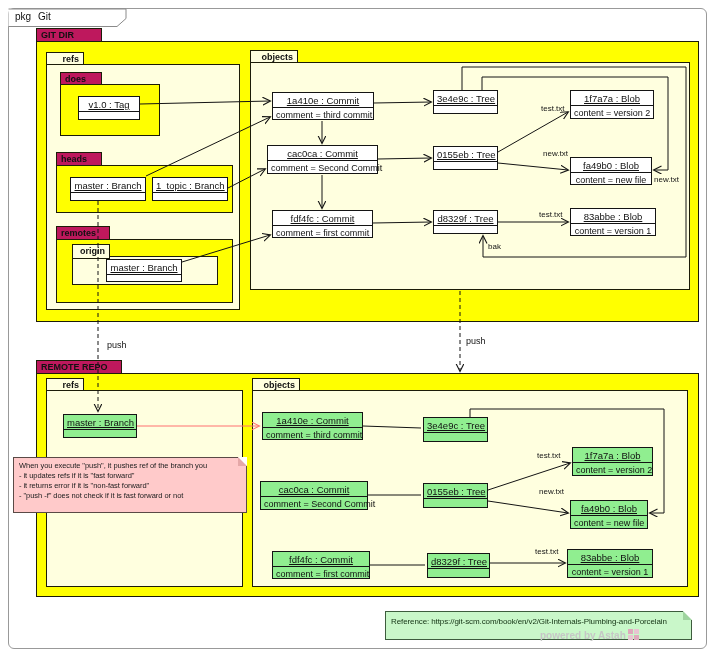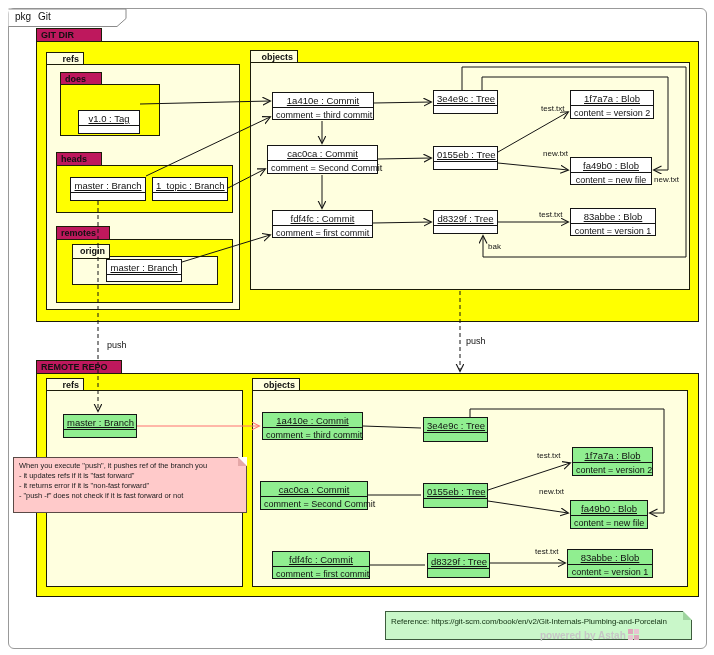--- a/index.html
+++ b/index.html
@@ -59,21 +59,21 @@
   <div class="frame"></div>
 
   <div class="pbody" style="left:36px;top:41px;width:663px;height:281px"></div>
   <div class="ptab" style="left:36px;top:28px;width:66px;height:14px">GIT DIR</div>
 
   <div class="pbody cream" style="left:46px;top:64px;width:194px;height:246px"></div>
   <div class="ptab cream" style="left:46px;top:52px;width:38px;height:13px">refs</div>
 
   <div class="pbody" style="left:60px;top:84px;width:100px;height:52px"></div>
   <div class="ptab" style="left:60px;top:72px;width:42px;height:13px">does</div>
-  <div class="node" style="left:78px;top:110px;width:62px;height:24px">
+  <div class="node" style="left:78px;top:96px;width:62px;height:24px">
     <div class="nname">v1.0 : Tag</div>
     <div class="nempty"></div>
   </div>
 
   <div class="pbody" style="left:56px;top:165px;width:177px;height:48px"></div>
   <div class="ptab" style="left:56px;top:152px;width:46px;height:14px">heads</div>
   <div class="node" style="left:70px;top:177px;width:76px;height:24px">
     <div class="nname">master : Branch</div>
     <div class="nempty"></div>
   </div>

